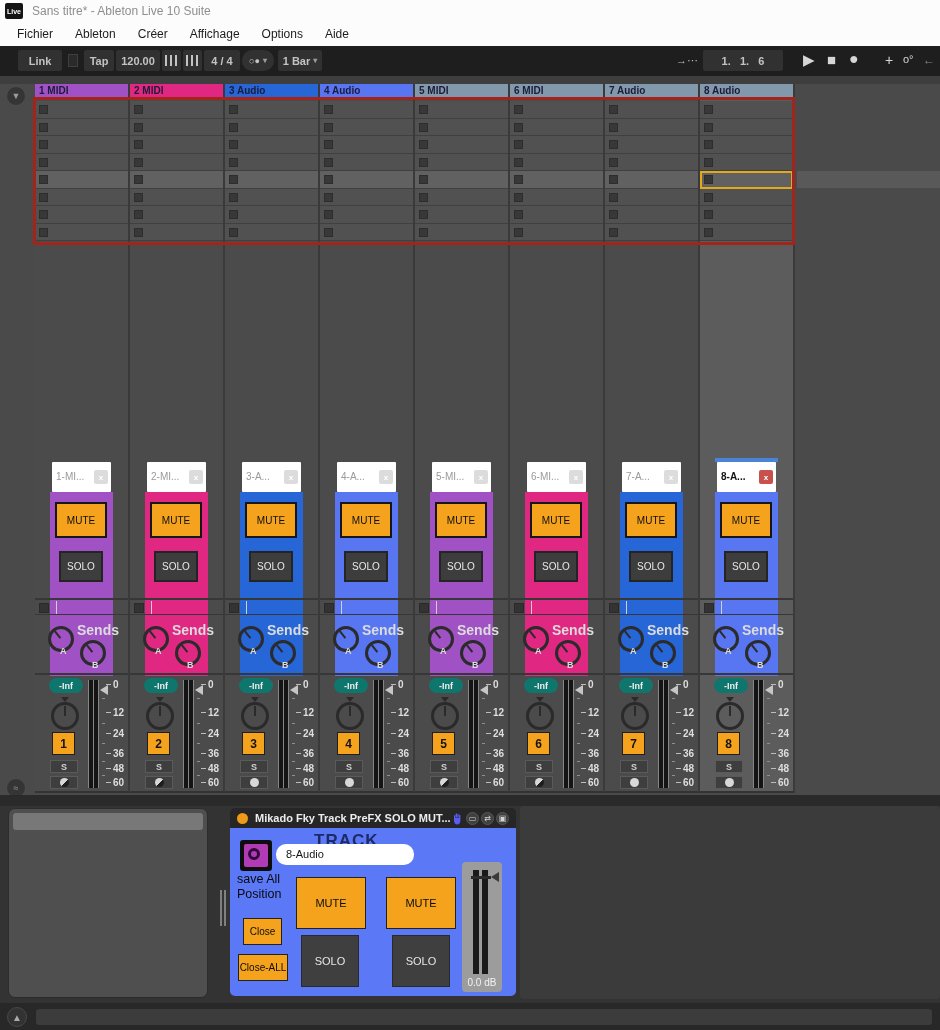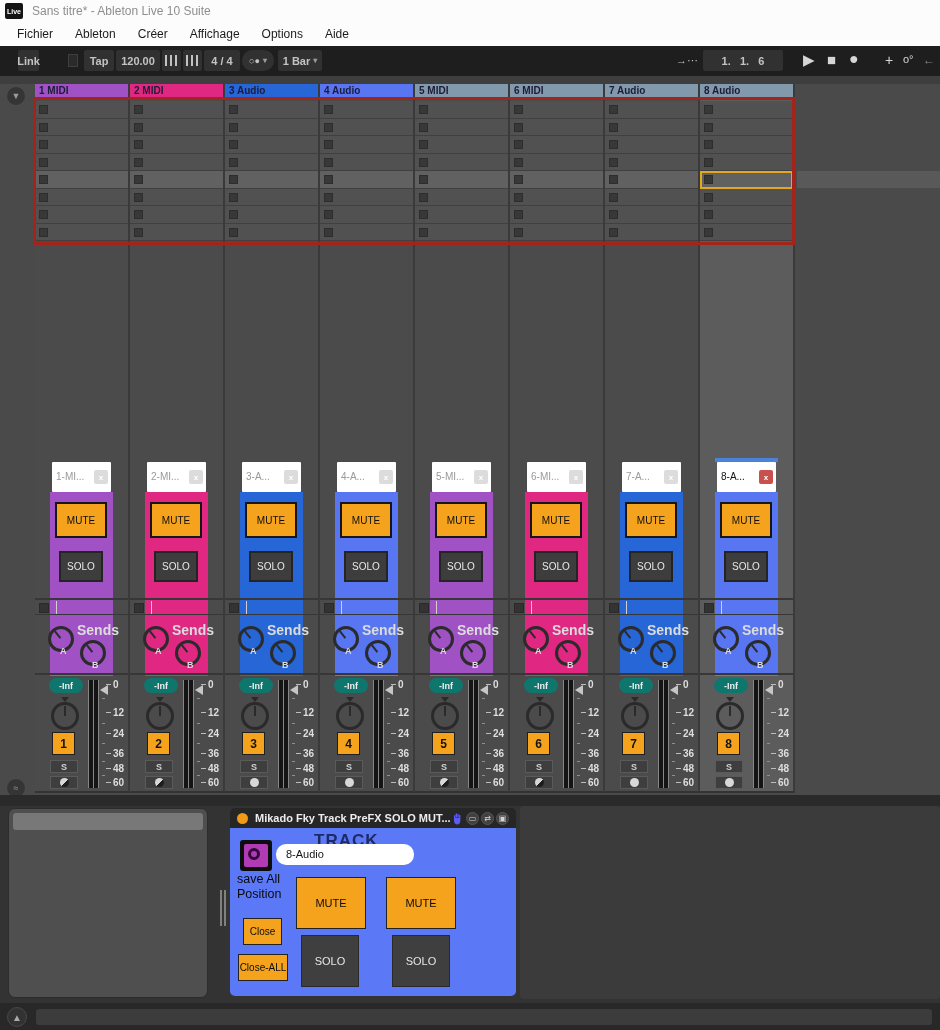--- a/index.html
+++ b/index.html
@@ -36,21 +36,21 @@
   .slot{position:absolute;left:0;width:100%;height:17.5px;background:#515151;border-bottom:1px solid #404040}
   .slot.sel-row{background:#616161}
   .slot-active{outline:2px solid var(--sel-yellow);outline-offset:-2px}
   .stop-sq{position:absolute;left:4px;top:4px;width:9px;height:9px;background:#383838;border:1px solid #2d2d2d}
   #sel-band{position:absolute;left:797px;top:95px;width:143px;height:17px;background:#595959}
   #grid-border{position:absolute;left:33px;top:21px;width:762px;height:148px;border:3px solid var(--sel-red);pointer-events:none;z-index:5}
   
   .dev-blue-strip{position:absolute;left:15px;top:374px;width:63px;height:4px;background:#4a84d8}
   .dev-title{position:absolute;left:17px;top:378px;width:59px;height:30px;background:#fff;border-radius:1px}
   .dev-title-text{position:absolute;left:4px;top:9px;font-size:10px;color:#9a9a9a;white-space:nowrap}
-  .dev-title-text.txt-sel{color:#121212;font-weight:normal}
+  .dev-title-text.txt-sel{color:#121212;font-weight:bold}
   .dev-x{position:absolute;right:3px;top:8px;width:14px;height:14px;background:#dcdcdc;color:#fff;
          font-size:8px;font-weight:bold;display:flex;align-items:center;justify-content:center;border-radius:2px}
   .dev-x.dev-x-sel{background:#c8504d}
   .dev-body{position:absolute;left:15px;top:408px;width:63px;height:184px}
   .btn-mute{position:absolute;left:5px;top:10px;width:52px;height:36px;background:var(--orange);border:2px solid #161616;
             color:#101010;font-size:10px;display:flex;align-items:center;justify-content:center}
   .btn-solo{position:absolute;left:9px;top:59px;width:44px;height:31px;background:#3d3d3d;border:2px solid #242424;
             color:#e8e8e8;font-size:10px;display:flex;align-items:center;justify-content:center}
   
   .stop-row{position:absolute;left:0;top:514px;width:100%;height:17px;border-top:2px solid #373737;border-bottom:1px solid #373737}
@@ -141,21 +141,21 @@
 <div id="menubar" data-name="menubar">
     <div class="menu-item" data-name="menu-item-0">Fichier</div>
     <div class="menu-item" data-name="menu-item-1">Ableton</div>
     <div class="menu-item" data-name="menu-item-2">Créer</div>
     <div class="menu-item" data-name="menu-item-3">Affichage</div>
     <div class="menu-item" data-name="menu-item-4">Options</div>
     <div class="menu-item" data-name="menu-item-5">Aide</div>
   </div>
 
 <div id="toolbar" data-name="control-bar">
-  <div class="tb-box" style="left:18px;width:21px" data-name="link-button">Link</div>
+  <div class="tb-box" style="left:18px;width:44px" data-name="link-button">Link</div>
   <div class="tb-mini" style="left:68px" data-name="tempo-follow-button"></div>
   <div class="tb-box" style="left:84px;width:30px" data-name="tap-tempo-button">Tap</div>
   <div class="tb-box" style="left:116px;width:44px" data-name="tempo-display">120.00</div>
   <div class="tb-box" style="left:162px;width:19px" data-name="nudge-down-button">
       <span class="bars" data-name="nudge-bars-icon"></span>
     </div>
   <div class="tb-box" style="left:183px;width:19px" data-name="nudge-up-button">
       <span class="bars" data-name="nudge-bars-icon"></span>
     </div>
   <div class="tb-box" style="left:204px;width:36px" data-name="time-signature-display">4 / 4</div>
@@ -866,20 +866,27 @@
       </div>
       <div id="m4l-field" data-name="track-name-field">8-Audio</div>
       <div id="m4l-save" data-name="save-position-label">save All
 Position</div>
       <div class="m4l-btn m4l-orange" id="m4l-mute1" data-name="device-mute-button-1">MUTE</div>
       <div class="m4l-btn m4l-orange" id="m4l-mute2" data-name="device-mute-button-2">MUTE</div>
       <div class="m4l-btn m4l-dark" id="m4l-solo1" data-name="device-solo-button-1">SOLO</div>
       <div class="m4l-btn m4l-dark" id="m4l-solo2" data-name="device-solo-button-2">SOLO</div>
       <div class="m4l-btn m4l-orange" id="m4l-close" data-name="close-button">Close</div>
       <div class="m4l-btn m4l-orange" id="m4l-closeall" data-name="close-all-button">Close-ALL</div>
+      <div id="m4l-fader" data-name="device-volume-fader">
+        <div class="m4l-fader-bar" style="left:11px" data-name="fader-track"></div>
+        <div class="m4l-fader-bar" style="left:20px" data-name="fader-track"></div>
+        <div id="m4l-fader-handle" data-name="fader-handle"></div>
+        <div id="m4l-fader-tri" data-name="fader-handle-arrow"></div>
+        <div id="m4l-db" data-name="volume-readout">0.0 dB</div>
+      </div>
     </div>
   </div>
   <div id="detail-right" data-name="device-view-empty"></div>
 </div>
 
 <div id="statusbar" data-name="status-bar">
   <div id="status-circle" data-name="status-toggle-icon">▲</div>
   <div id="status-field" data-name="status-message-field"></div>
 </div>
 

